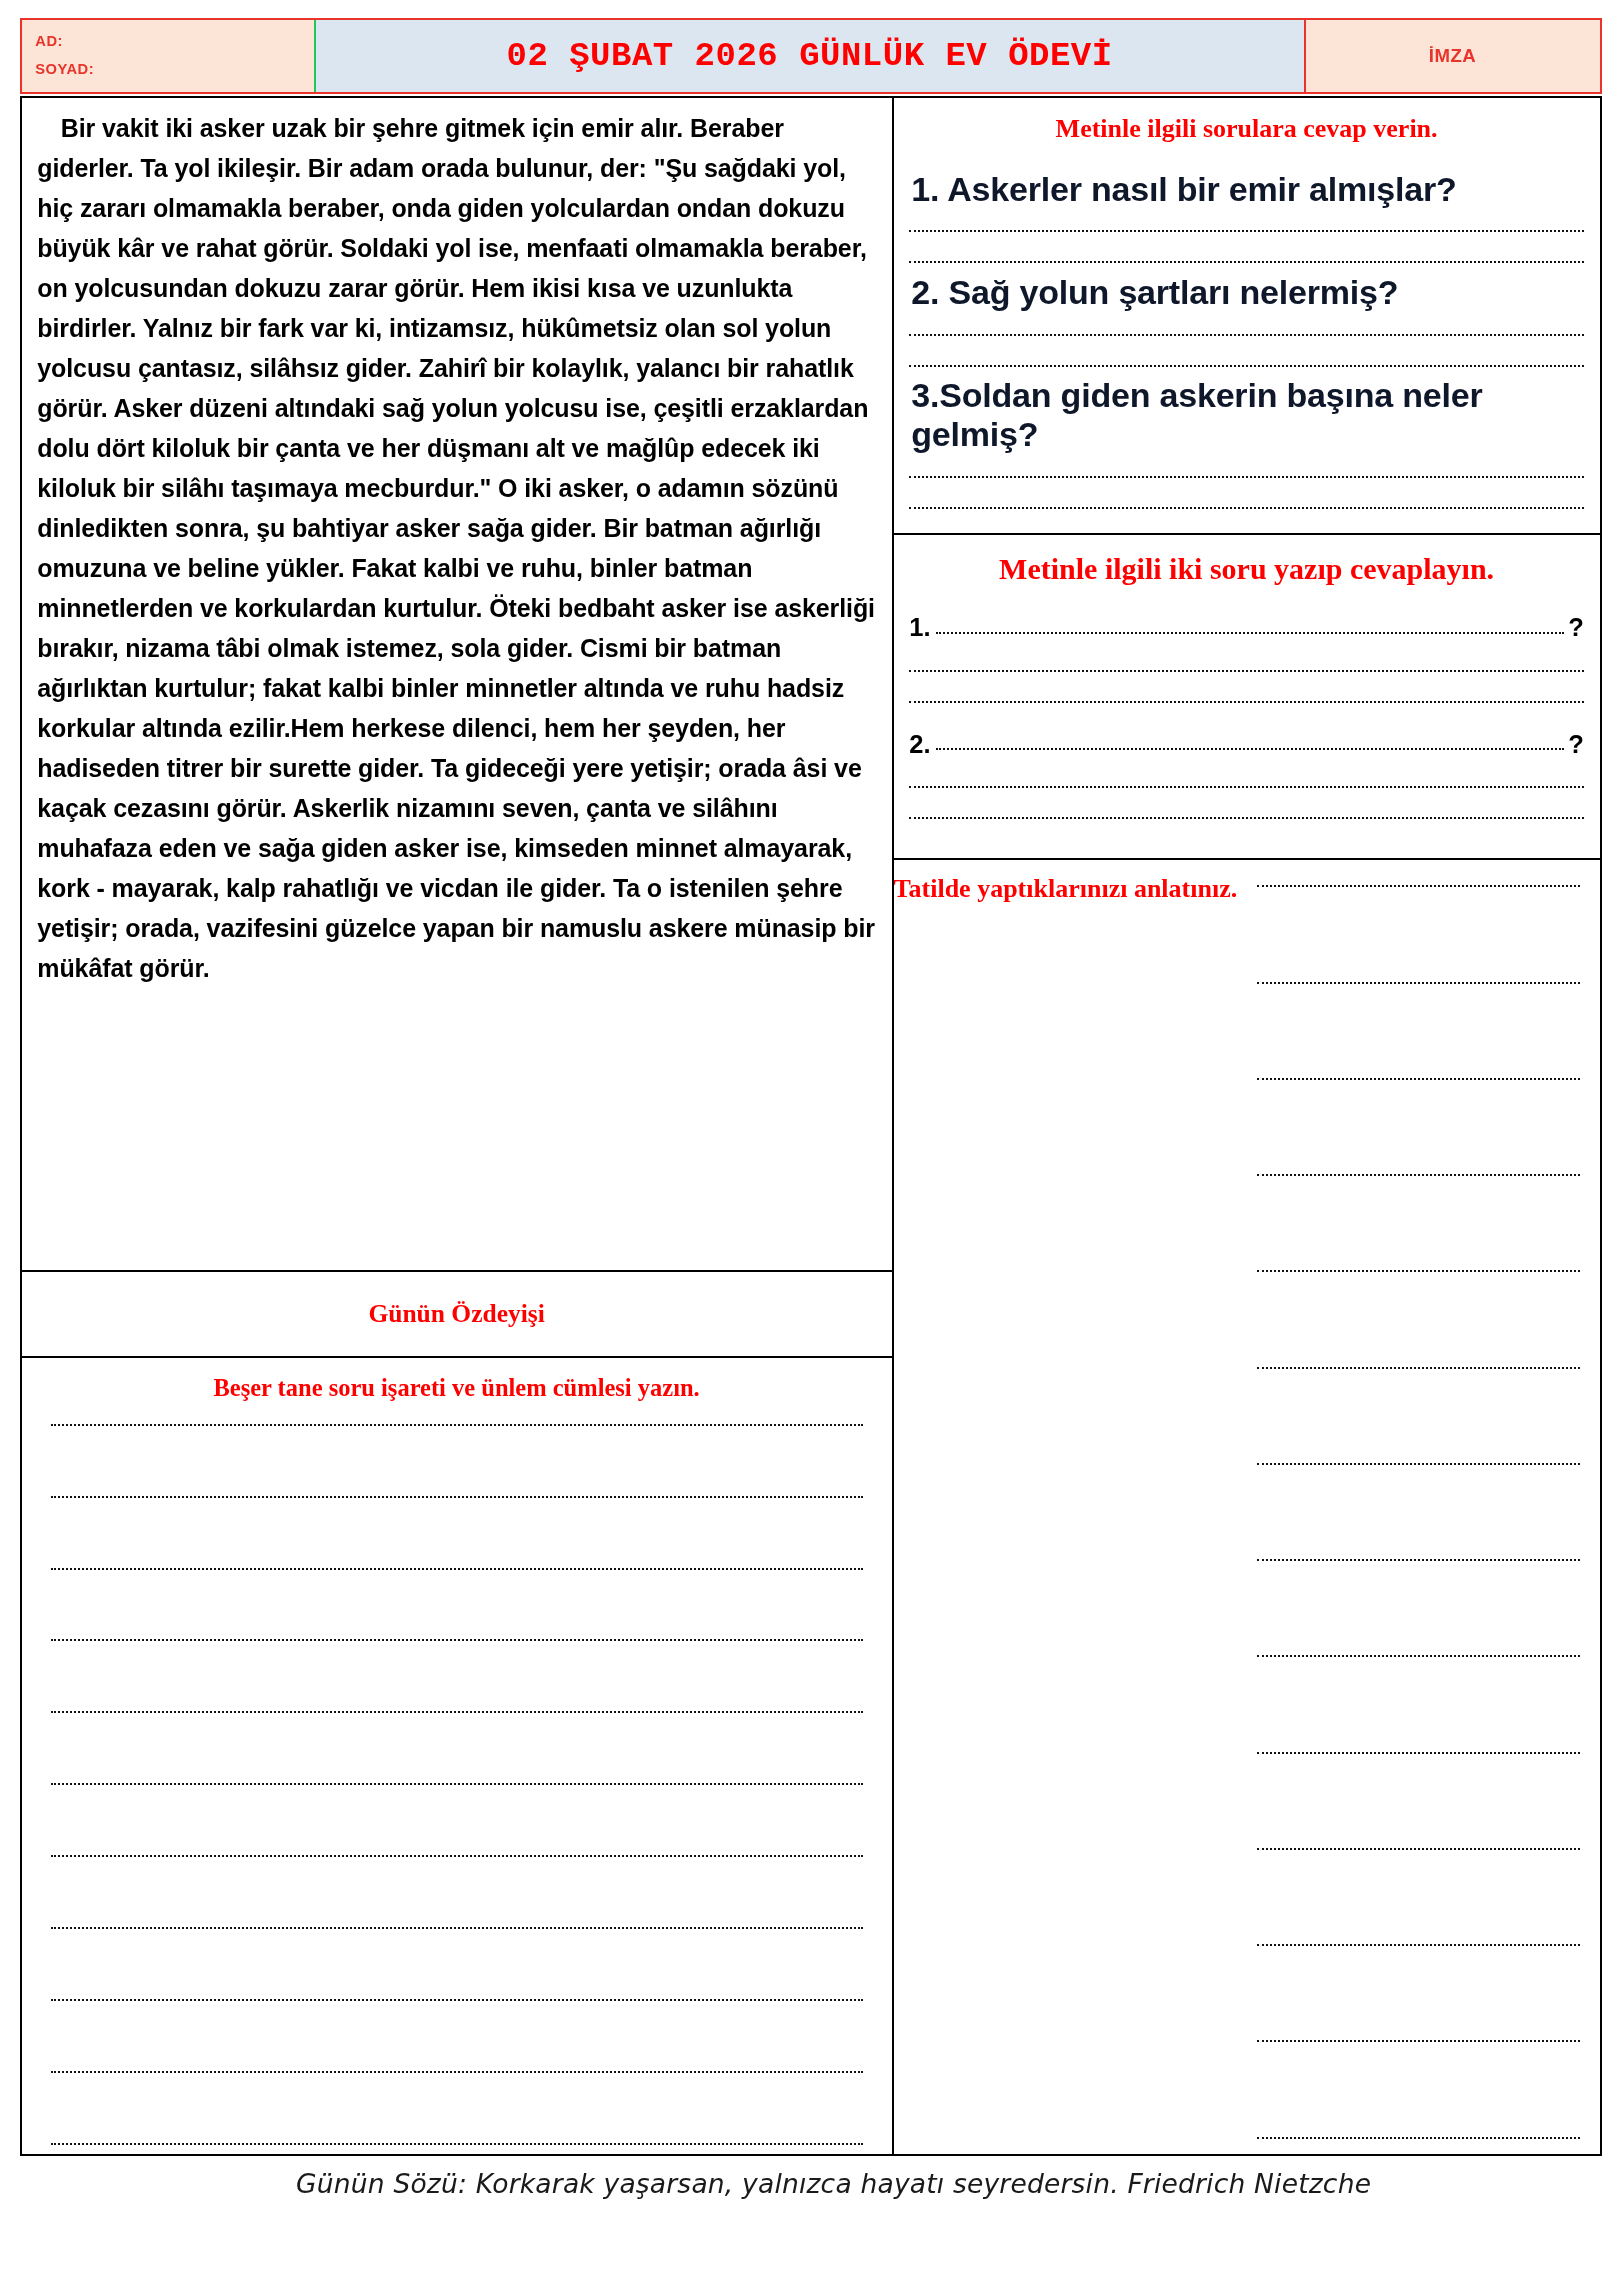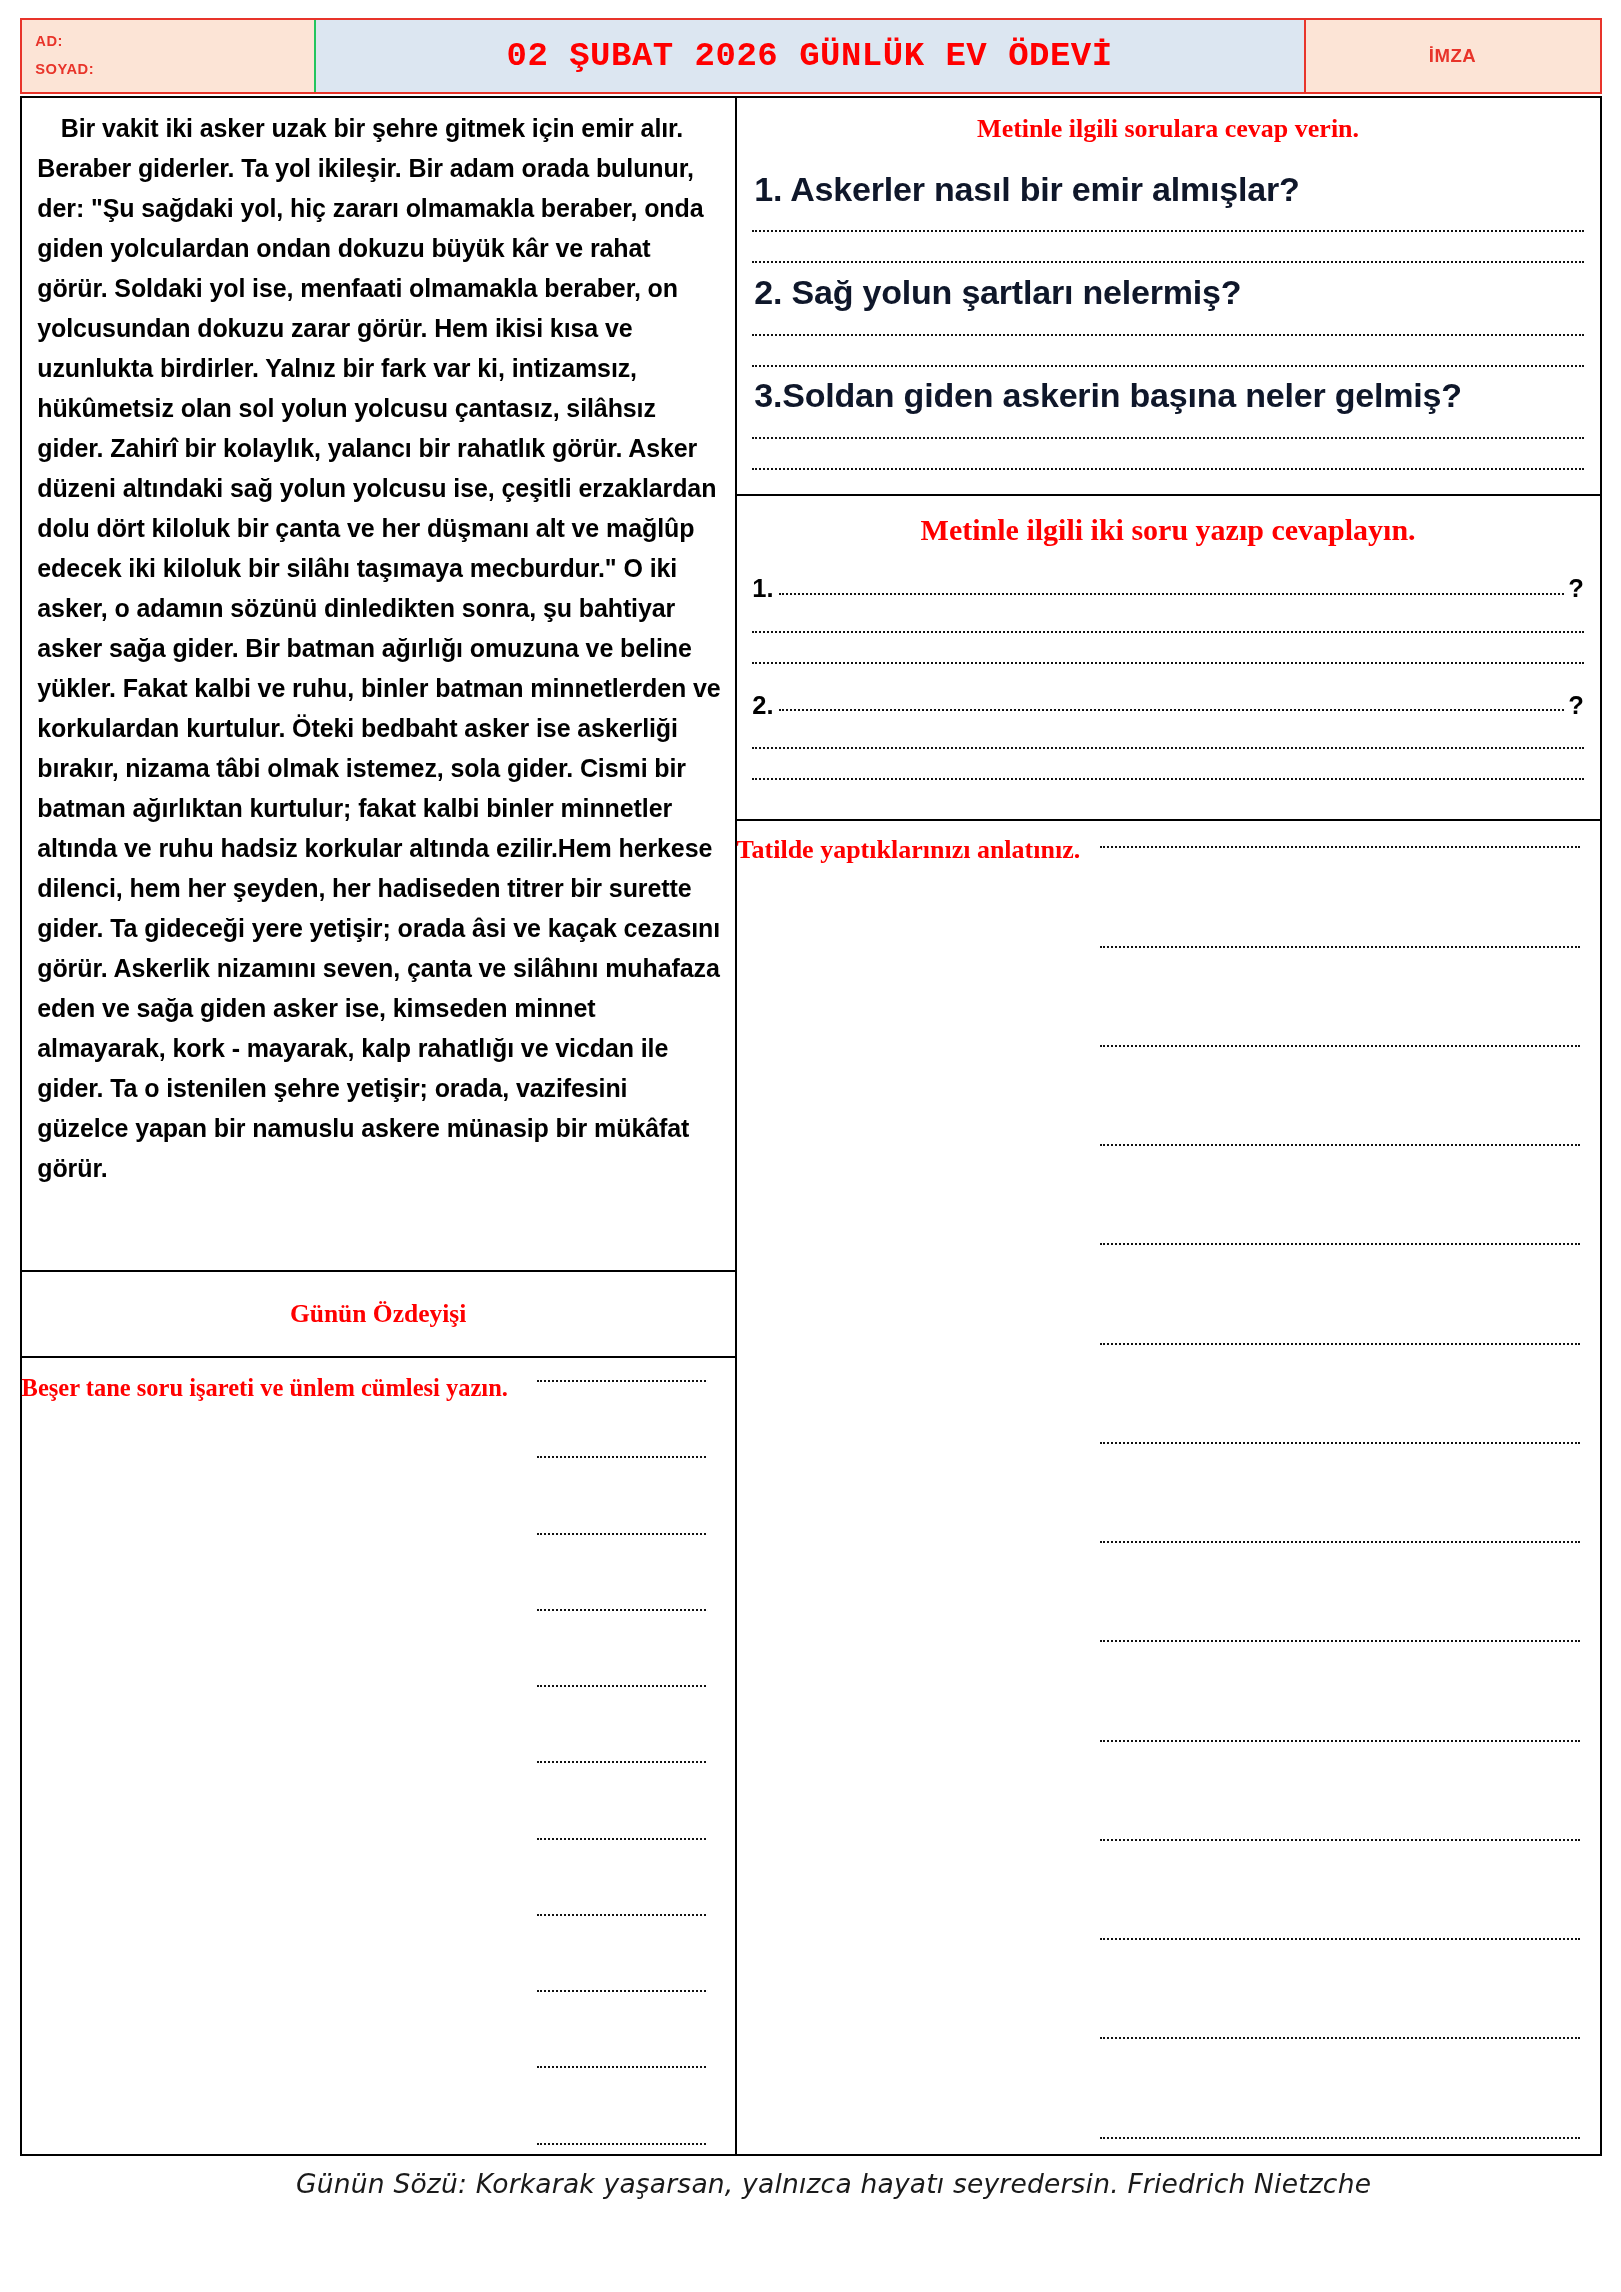--- a/index.html
+++ b/index.html
@@ -68,21 +68,21 @@
   }
 
   
   .body-wrap {
     width: 1582px;
     margin: 2.9px auto 0 auto;
     display: flex;
     height: 2060px;
     border: 2px solid #000;
   }
-  .col-left  { width: 715px; border-right: 2px solid #000; display:flex; flex-direction:column; }
+  .col-left  { width: 872px; border-right: 2px solid #000; display:flex; flex-direction:column; }
   .col-right { flex:1; display:flex; flex-direction:column; }
 
   
   .reading {
     padding: 9.8px 13.7px 3.9px 15.7px;
     height: 1172px;
     overflow: hidden;
   }
   .reading p {
     margin: 0;
@@ -105,21 +105,21 @@
     text-align:center;
     font-family:Liberation Serif, serif;
   }
 
   .ozdeyis {
     height: 86px;
     display:flex; align-items:center; justify-content:center;
   }
   .ozdeyis .red-head { font-size: 25.5px; }
 
-  .beser { flex:1; display:flex; flex-direction:row; padding: 0; }
+  .beser { flex:1; display:flex; flex-direction:column; padding: 0; }
   .beser-title { padding: 15.7px 0 0 0; }
   .beser-title .red-head { font-size: 24.5px; }
   .beser-lines { flex:1; padding: 21.6px 29px 9.8px 29px; display:flex; flex-direction:column; justify-content:space-between;}
 
   
   .dline {
     height: 0;
     border-bottom: 2.9px dotted #111;
     width: 100%;
   }

